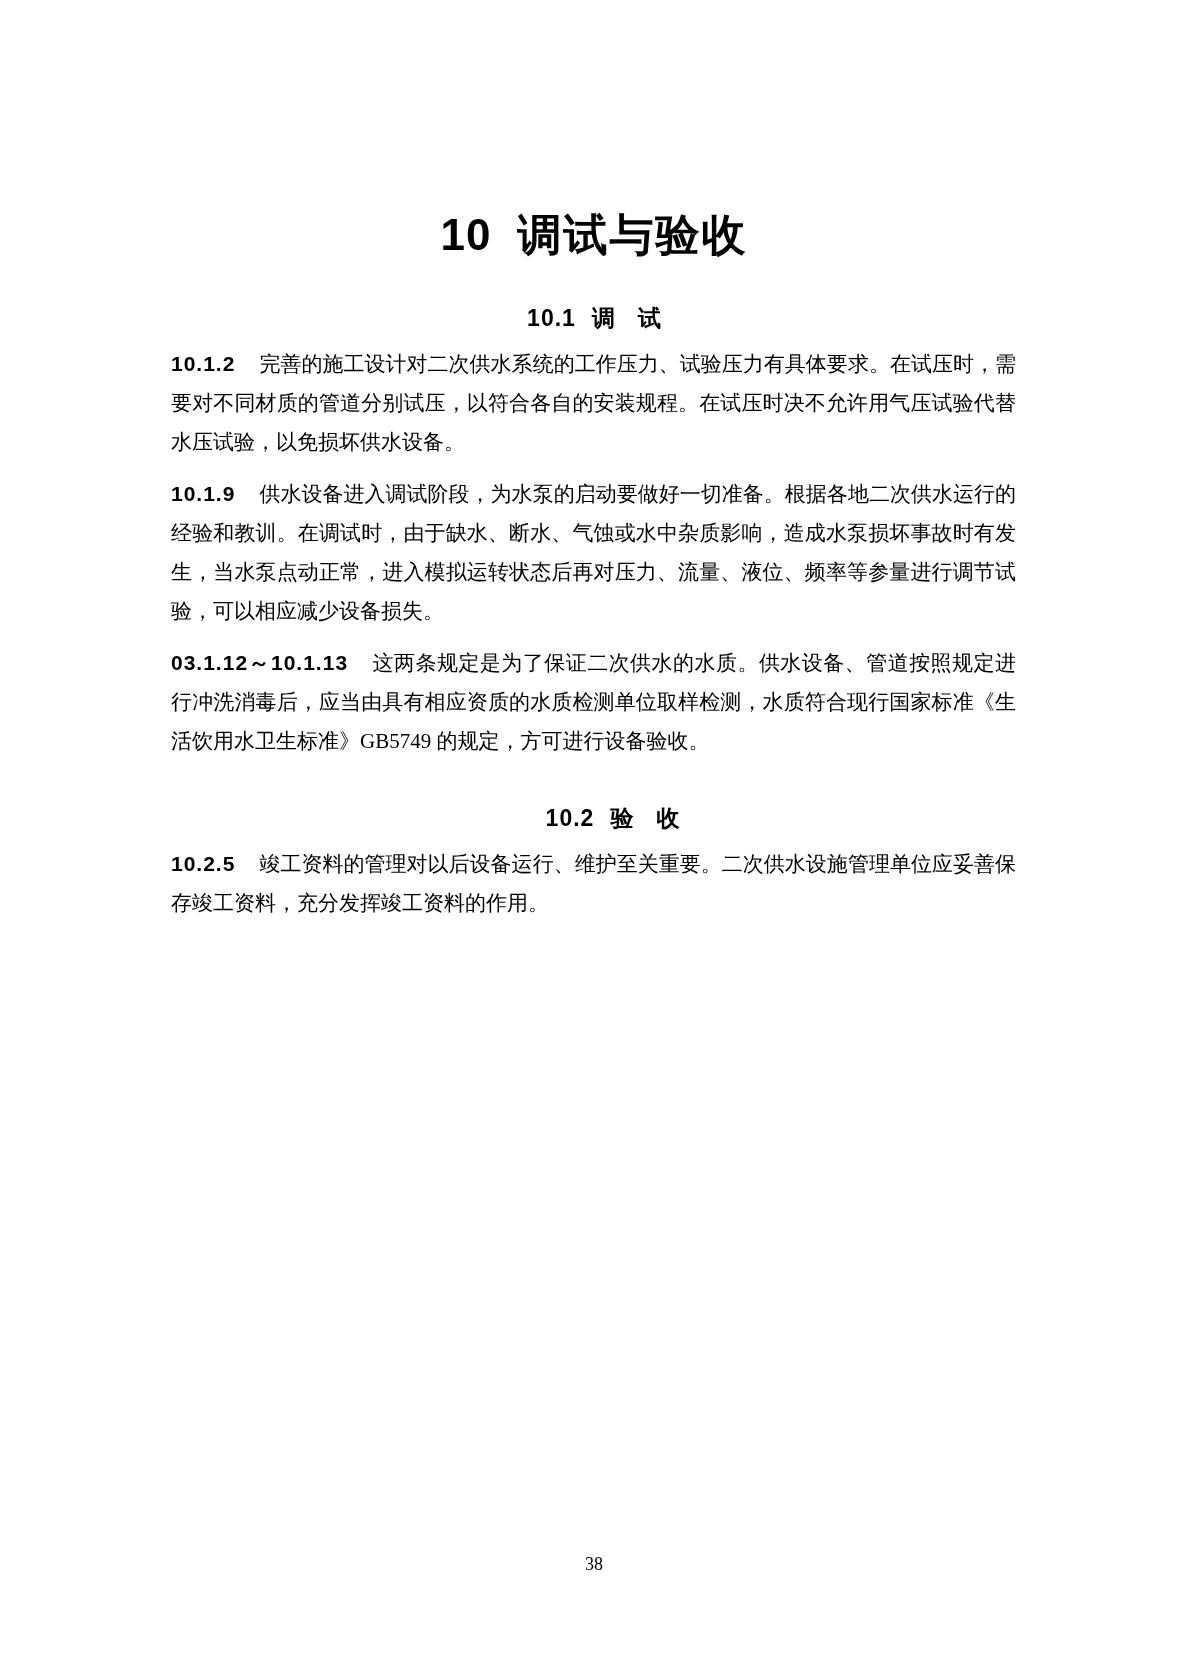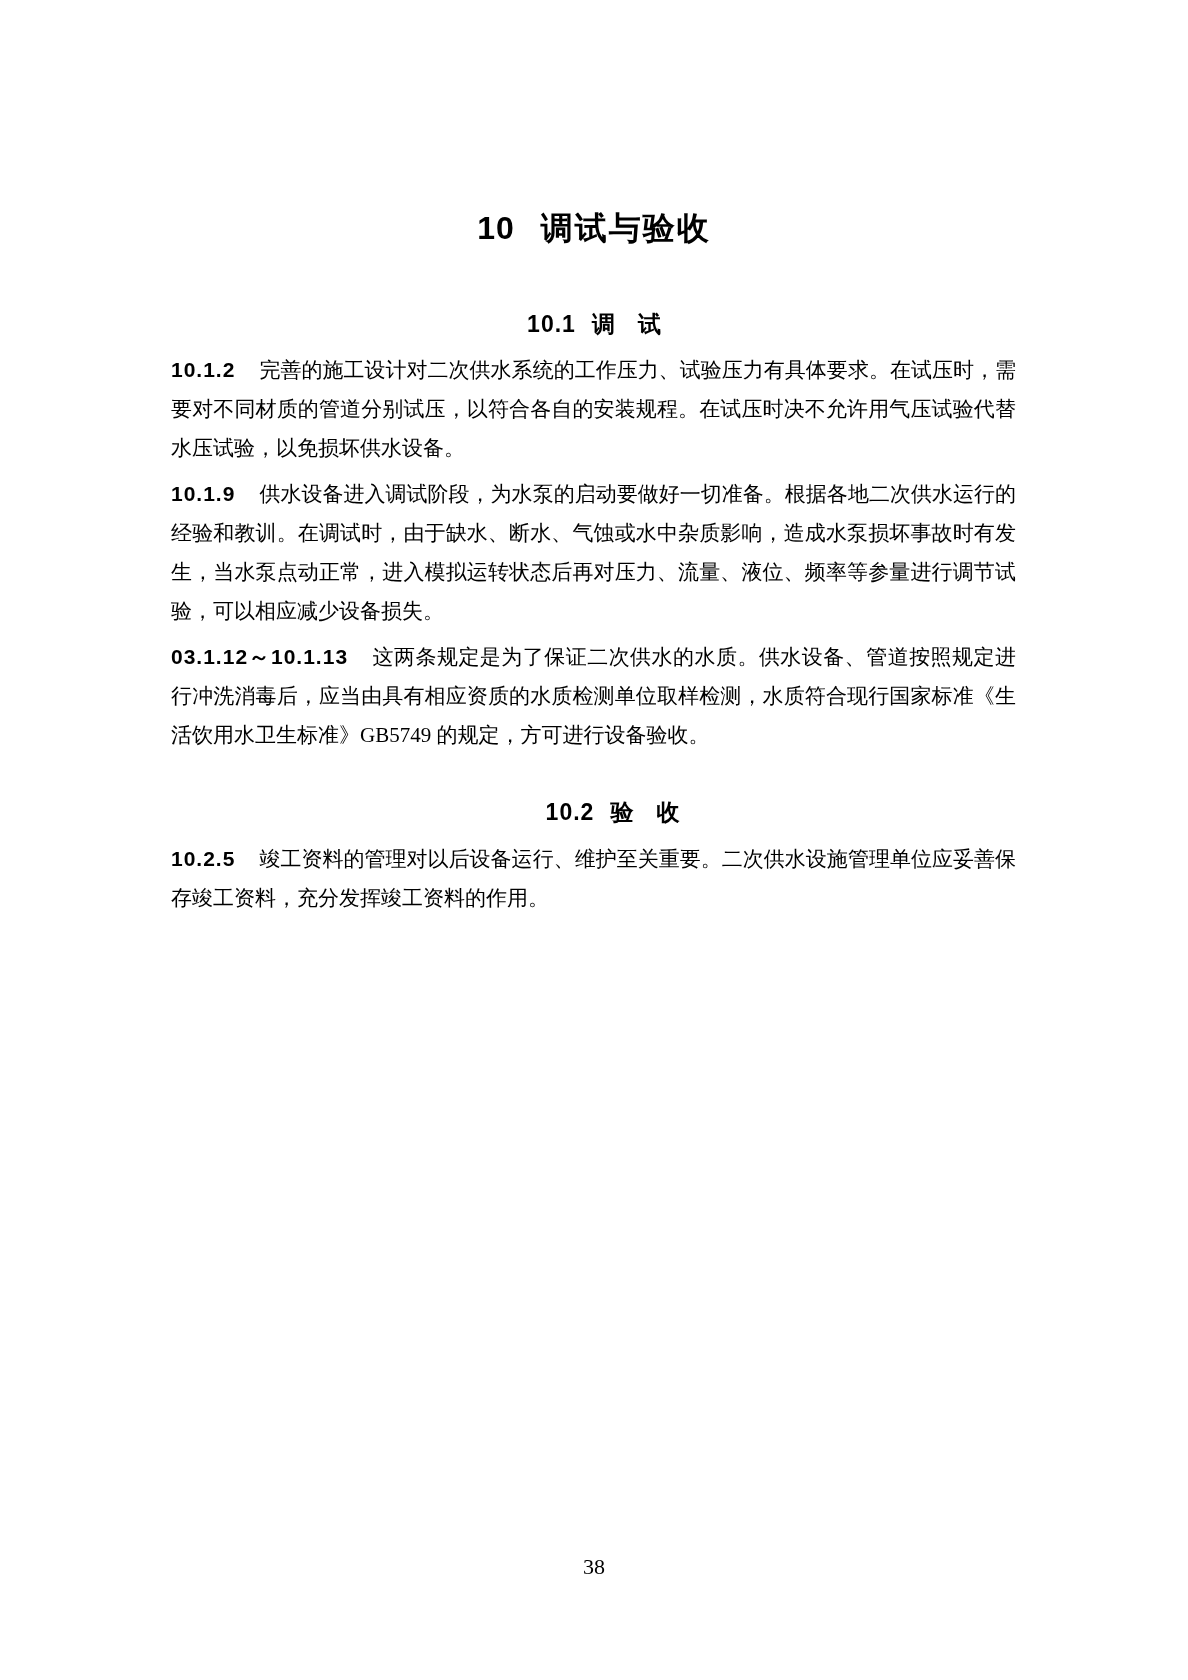--- a/index.html
+++ b/index.html
@@ -12,58 +12,58 @@
     font-family: "Liberation Serif", "DejaVu Serif", serif;
     overflow: hidden;
     margin: 0 auto;
   }
   .chapter-title {
     margin: 0;
     padding-top: 210px;
     text-align: center;
     font-family: "Liberation Sans", "DejaVu Sans", sans-serif;
     font-weight: 700;
-    font-size: 32px;
+    font-size: 44px;
     line-height: 1.15;
     letter-spacing: 2px;
   }
   .chapter-title .ch-num { margin-right: 26px; letter-spacing: 1px; }
   .section-heading {
     text-align: center;
     font-family: "Liberation Sans", "DejaVu Sans", sans-serif;
     font-weight: 700;
     font-size: 23px;
     line-height: 1.15;
     margin: 0;
   }
   .section-heading .h-num { margin-right: 16px; letter-spacing: 1px; }
-  #section-heading-1 { margin-top: 64px; }
+  #section-heading-1 { margin-top: 44px; }
   #section-heading-2 { margin-top: 44px; padding-left: 37px; }
   .clauses {
     margin: 13px 172px 0 171px;
     font-size: 21px;
     line-height: 39px;
     text-align: justify;
     text-justify: inter-ideograph;
   }
-  .clause { margin: 6px 0 3px 0; }
+  .clause { margin: 12px 0 3px 0; }
   .clause-num {
     font-family: "Liberation Sans", "DejaVu Sans", sans-serif;
     font-weight: 700;
     letter-spacing: 1px;
     margin-right: 24px;
     white-space: nowrap;
   }
   .page-number {
     position: absolute;
     top: 1554px;
     left: 0;
     width: 100%;
     text-align: center;
-    font-size: 22px;
+    font-size: 18px;
     font-family: "Liberation Serif", "DejaVu Serif", serif;
   }
 </style>
 </head>
 <body>
 
 <main class="page">
 
   <h1 class="chapter-title">
     <span class="ch-num">10</span><span>调试与验收</span>

